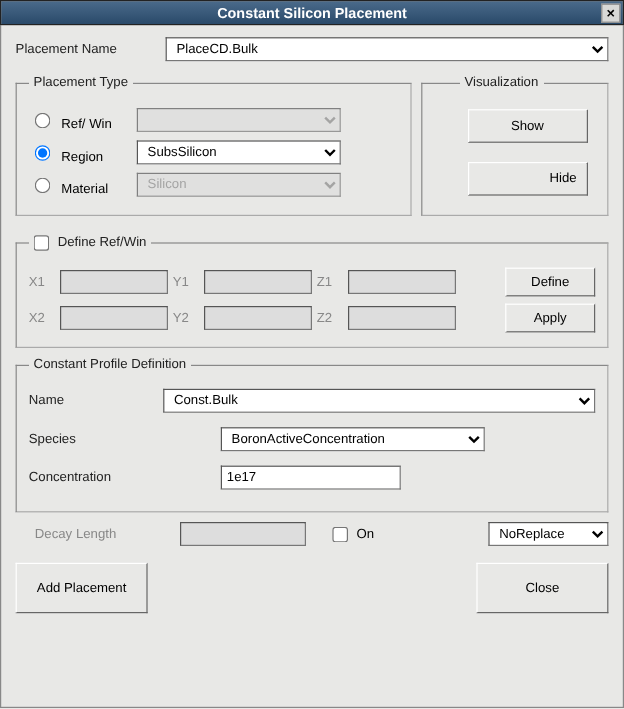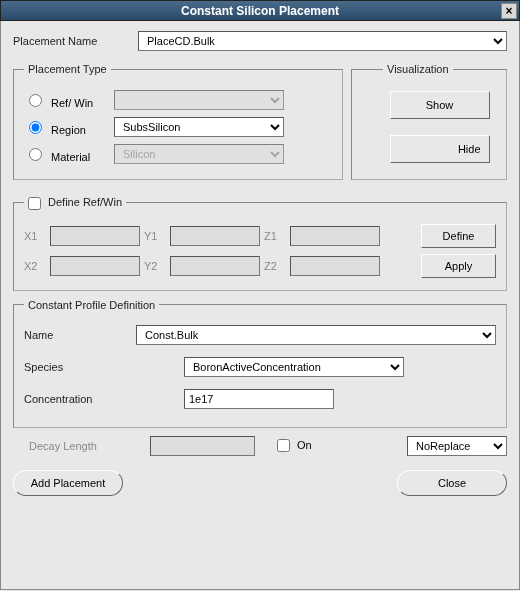--- a/index.html
+++ b/index.html
@@ -89,21 +89,21 @@
     background: #e8e8e6;
     border: 1px solid #888;
     border-top-color: #fff;
     border-left-color: #fff;
     border-right-color: #666;
     border-bottom-color: #666;
     font-size: 11px;
     cursor: pointer;
     padding: 0 8px;
   }
-  .btn-wide { min-width: 110px; height: 26px; border-radius: 13px; }
+  .btn-wide { min-width: 110px; height: 42px; }
   .btn:disabled { color: #999; cursor: default; }
   .radio-row {
     display: flex; align-items: center; margin: 7px 0;
   }
   .radio-row label { width: 90px; display: inline-block; }
   .radio-row input[type=radio] { margin-right: 6px; }
   .refwin-grid {
     display: grid;
     grid-template-columns: 22px 90px 22px 90px 22px 90px auto 75px;
     gap: 6px 4px;

